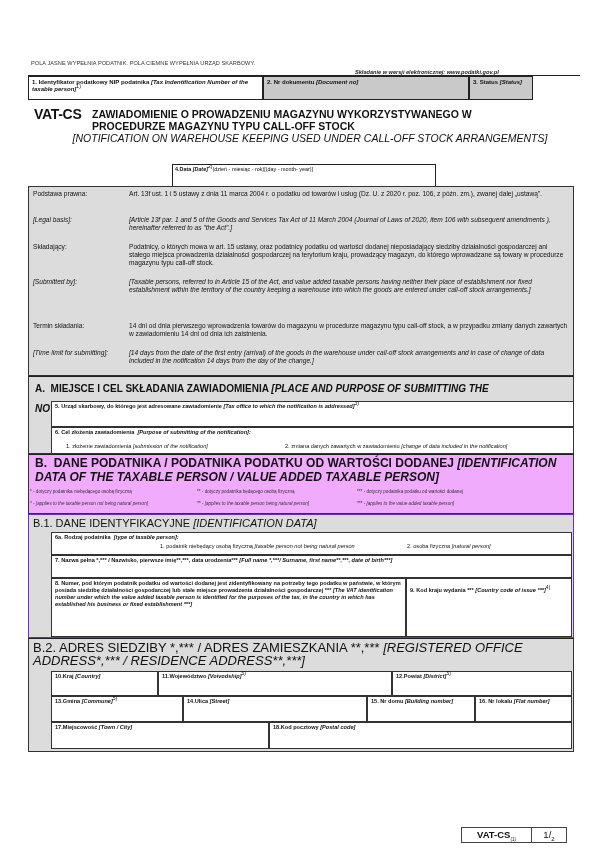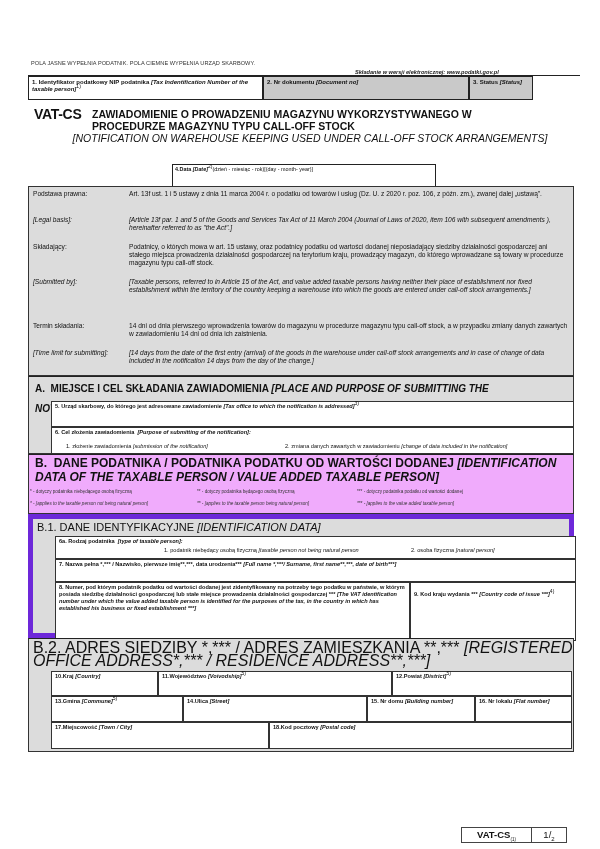--- a/index.html
+++ b/index.html
@@ -32,21 +32,21 @@
 
   .secA { left: 28px; top: 336px; width: 546px; height: 78px; background: #dcdcdc; border: 1px solid #333; border-top: 1.5px solid #222; }
   .sec-title { position: absolute; left: 6px; top: 2px; font-size: 10px; font-weight: bold; line-height: 20px; width: 530px; }
   .sec-title .it { font-style: italic; }
   .fbox { position: absolute; background: #fff; border: 1px solid #333; font-size: 5.6px; padding: 1px 3px; line-height: 1.25; }
   .fbox .lbl { font-weight: bold; }
 
   .secB { left: 28px; top: 414px; width: 546px; height: 60px; background: #f0abfc; border: 1px solid #333; border-top: 1.5px solid #222; }
   .legend { position: absolute; font-size: 4.6px; color: #333; }
 
-  .secB1 { left: 28px; top: 474px; width: 546px; height: 124px; background: #dcdcdc; border: 5px solid #6d28d9; }
+  .secB1 { left: 28px; top: 474px; width: 546px; height: 124px; background: #dcdcdc; border: 1px solid #6d28d9; }
   .sub-title { position: absolute; left: 4px; top: 2px; font-size: 11px; line-height: 13px; }
 
   .secB2 { left: 28px; top: 598px; width: 546px; height: 114px; background: #dcdcdc; border: 1px solid #333; border-top: 1.5px solid #222; }
 
   .footer { left: 461px; top: 787px; height: 16px; border: 1px solid #444; display: flex; }
   .footer .code { width: 70px; border-right: 1px solid #444; font-size: 9.5px; font-weight: bold; text-align: center; line-height: 14px; }
   .footer .code sub { font-size: 4.5px; font-weight: normal; vertical-align: sub; }
   .footer .page { width: 34px; font-size: 9.5px; text-align: center; line-height: 14px; }
   .footer .page sub { font-size: 6px; vertical-align: sub; }
 </style>
@@ -169,21 +169,21 @@
     <span class="lbl">8.  Numer, pod którym podatnik podatku od wartości dodanej jest zidentyfikowany na potrzeby tego podatku w państwie, w którym posiada siedzibę działalności gospodarczej lub stałe miejsce prowadzenia działalności gospodarczej ***</span>
     <i class="lbl">[The VAT identification number under which the value added taxable person is identified for the purposes of the tax, in the country in which has established his business or fixed establishment ***]</i>
   </div>
   <div class="fbox" style="left:377px; top:63px; width:166px; height:59px; padding-top:8px;">
     <span class="lbl">9. Kod kraju wydania ***</span>
     <i class="lbl">[Country code of issue ***]</i><sup>4)</sup>
   </div>
 </div>
 
 <div class="abs secB2">
-  <div class="sub-title" style="font-size:16px;">
+  <div class="sub-title" style="font-size:13px;">
     <span>B.2.  ADRES SIEDZIBY *,*** / ADRES ZAMIESZKANIA **,***</span>
     <span class="it">[REGISTERED OFFICE ADDRESS*,*** / RESIDENCE ADDRESS**,***]</span>
   </div>
   <div class="fbox" style="left:22px; top:32px; width:107px; height:25px;">
     <span class="lbl">10.Kraj</span>
     <i class="lbl">[Country]</i>
   </div>
   <div class="fbox" style="left:129px; top:32px; width:234px; height:25px;">
     <span class="lbl">11.Województwo</span>
     <i class="lbl">[Voivodship]</i><sup>5)</sup>

